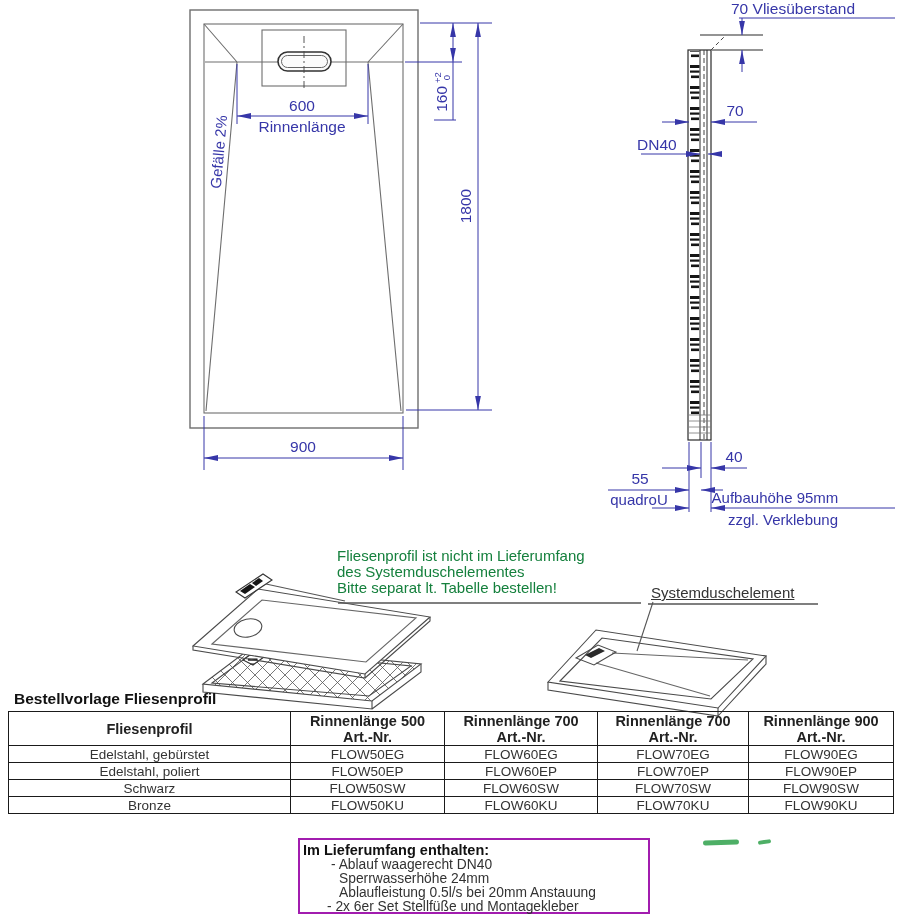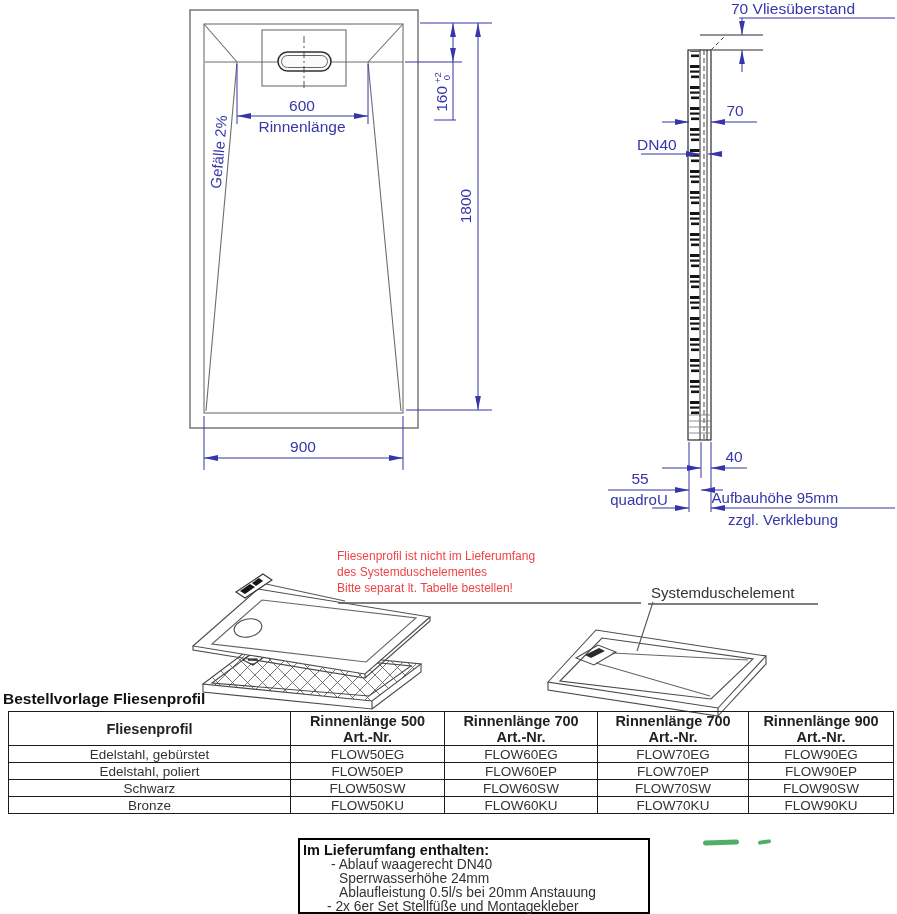--- a/index.html
+++ b/index.html
@@ -7,29 +7,29 @@
        font-family:"Liberation Sans",sans-serif;}
   #stage{position:absolute;left:0;top:0;width:897px;height:914px;}
   svg text{font-family:"Liberation Sans",sans-serif;}
   .dimtxt{fill:#3636a8;font-size:15.5px;}
   .dimtxt-s{fill:#3636a8;font-size:15px;}
   .rot{position:absolute;height:18px;display:flex;align-items:center;justify-content:center;
        gap:3px;transform:rotate(-90deg);color:#3636a8;font-size:15.5px;}
   .rot .tol{display:inline-flex;flex-direction:column;font-size:9.5px;line-height:9px;text-align:center;}
   .slope-label{position:absolute;left:175px;top:142px;width:90px;height:20px;text-align:center;
        transform:rotate(-85deg);color:#3636a8;font-size:15px;}
-  .note{position:absolute;left:337px;top:548px;color:#ef4444;font-size:12px;line-height:16px;white-space:nowrap;}
-  .sys-label{position:absolute;left:651px;top:584px;color:#333;font-size:15px;white-space:nowrap;}
-  .tbl-title{position:absolute;left:3px;top:690px;color:#111;font-size:15.5px;font-weight:bold;}
+  .note{position:absolute;left:337px;top:548px;color:#15803d;font-size:15px;line-height:16px;white-space:nowrap;}
+  .sys-label{position:absolute;left:651px;top:584px;color:#333;font-size:15px;white-space:nowrap;text-decoration:underline;}
+  .tbl-title{position:absolute;left:14px;top:690px;color:#111;font-size:15.5px;font-weight:bold;}
   table.order{position:absolute;left:8px;top:711px;width:885px;border-collapse:collapse;table-layout:fixed;}
   table.order th,table.order td{border:1.4px solid #1a1a1a;text-align:center;padding:0;color:#333;}
   table.order th{font-size:14.5px;font-weight:bold;color:#222;height:33px;line-height:16px;}
   table.order td{font-size:13.5px;height:16px;margin-left:28px;}
   .c1{width:282px}.c2{width:154px}.c3{width:153px}.c4{width:151px}.c5{width:145px}
-  .dbox{position:absolute;left:298px;top:838px;width:342px;height:68px;border:2px solid #000000;
+  .dbox{position:absolute;left:298px;top:838px;width:342px;height:68px;border:2px solid #a21caf;
         color:#333;font-size:13.8px;line-height:14px;padding:2px 3px;}
   .dbox .dtitle{font-weight:bold;font-size:14.5px;line-height:16px;color:#111;}
   .dl-item-0{padding-left:28px}.dl-item-1{padding-left:36px}.dl-item-2{padding-left:36px}.dl-item-3{padding-left:24px}
   .dbox div{white-space:nowrap;}
   .green-mark{position:absolute;background:#2fa14b;border-radius:3px;opacity:.85;}
 </style>
 </head>
 <body>
 
 <svg id="stage" viewBox="0 0 897 914">

